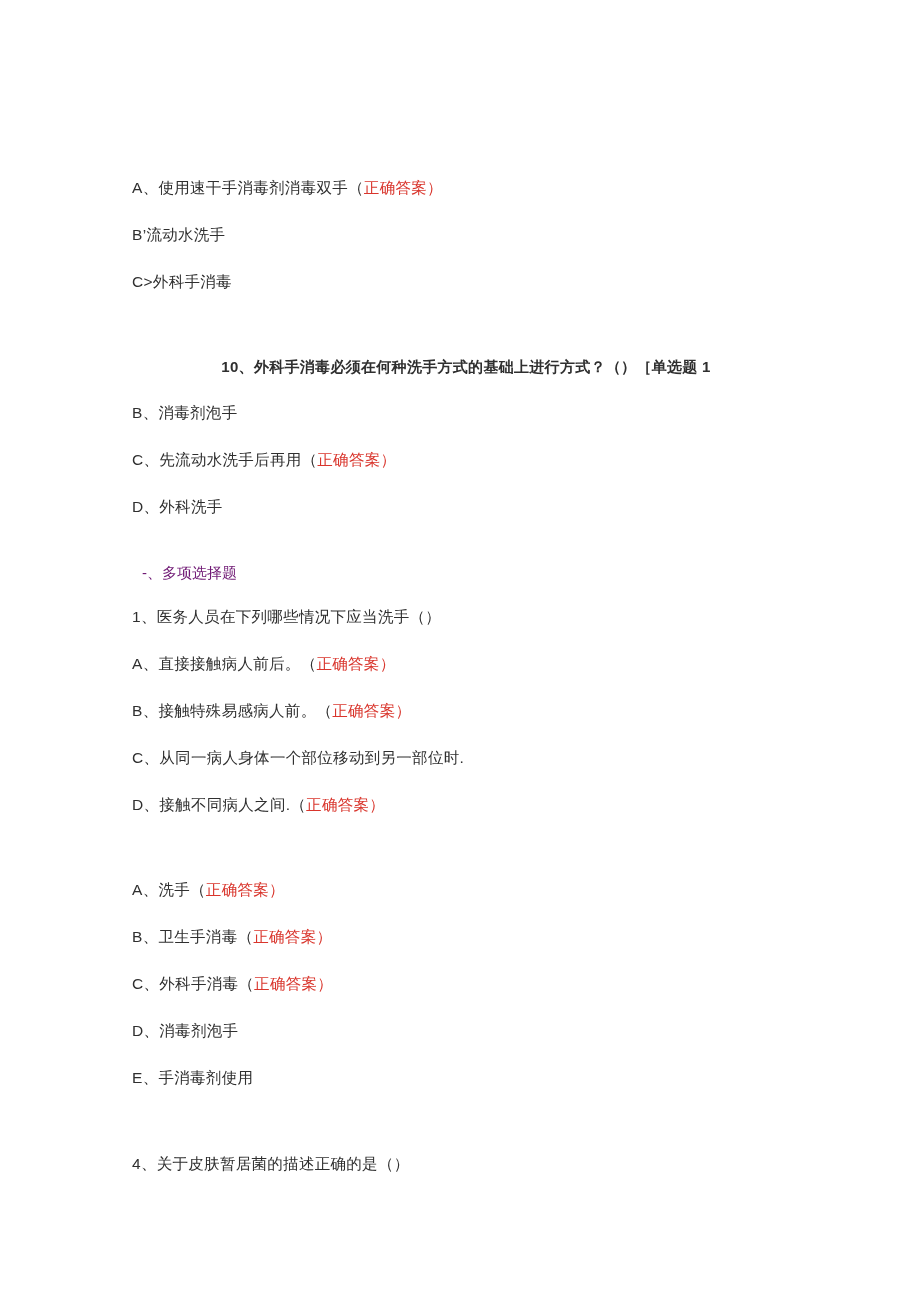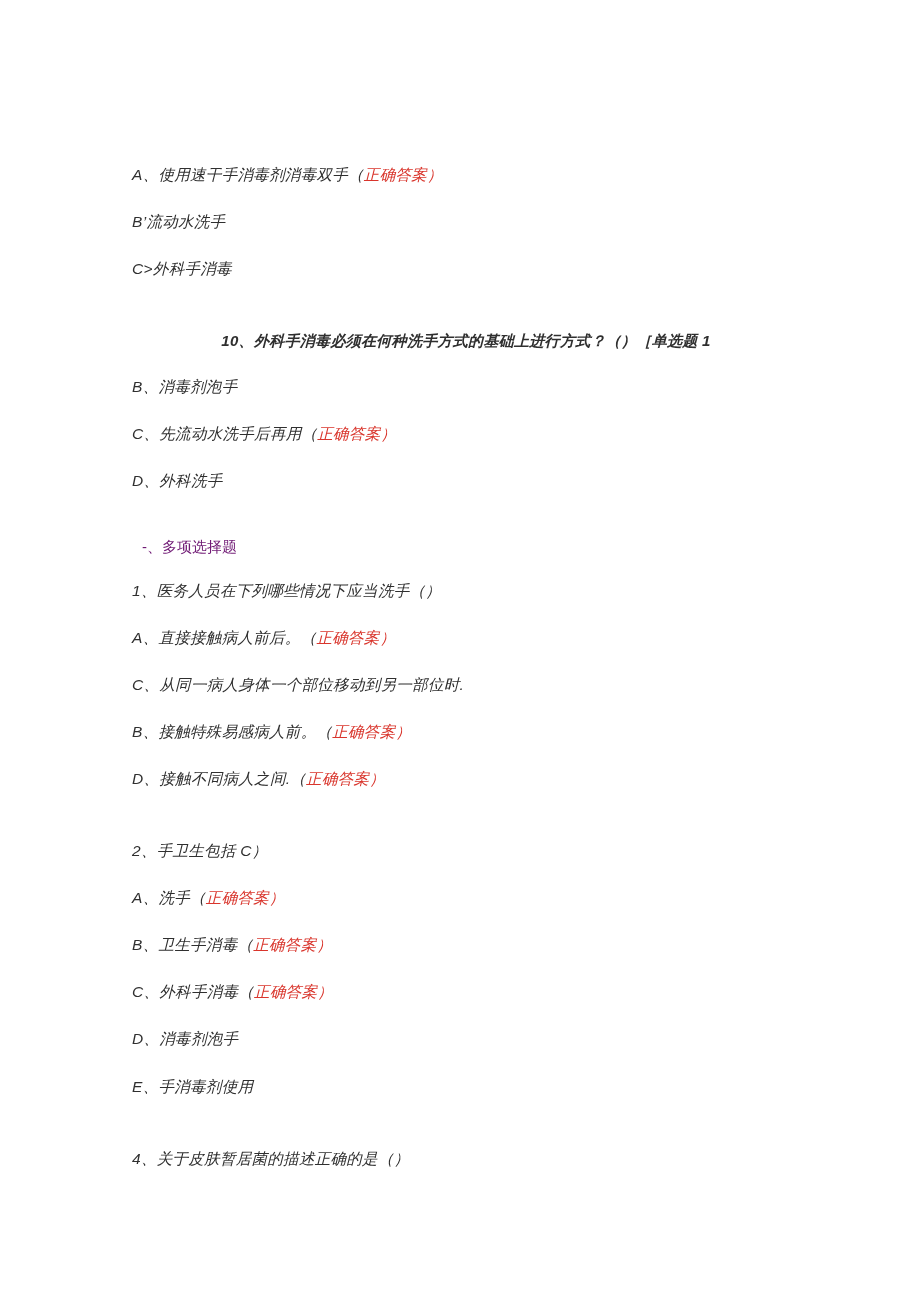--- a/index.html
+++ b/index.html
@@ -21,23 +21,22 @@
     padding: 160px 120px 60px 132px;
   }
   .block {
     margin: 0;
   }
   .line {
     font-size: 15.5px;
     line-height: 1.55;
     letter-spacing: 0.3px;
     color: #2f2f2f;
-    margin: 3px 0 23px 0;
+    margin: 16px 0 23px 0;
     white-space: pre-wrap;
-    font-style: italic;
   }
   .line.bold {
     font-weight: bold;
     font-size: 15px;
     text-align: center;
   }
   .answer {
     color: #d9352c;
   }
   .gap-med { height: 22px; }
@@ -63,27 +62,26 @@
         <div class="line bold"><span>10、外科手消毒必须在何种洗手方式的基础上进行方式？（）［单选题 1</span></div>
         <div class="line"><span>B、消毒剂泡手</span></div>
         <div class="line"><span>C、先流动水洗手后再用（</span><span class="answer">正确答案）</span></div>
         <div class="line"><span>D、外科洗手</span></div>
       </div>
       <div class="gap-med"></div>
       <div class="block">
         <div class="section-title">-、多项选择题</div>
         <div class="line"><span>1、医务人员在下列哪些情况下应当洗手（）</span></div>
         <div class="line"><span>A、直接接触病人前后。（</span><span class="answer">正确答案）</span></div>
+        <div class="line"><span>B、接触特殊易感病人前。（</span><span class="answer">正确答案）</span></div>
         <div class="line"><span>C、从同一病人身体一个部位移动到另一部位时.</span></div>
-        <div class="line"><span>B、接触特殊易感病人前。（</span><span class="answer">正确答案）</span></div>
         <div class="line"><span>D、接触不同病人之间.（</span><span class="answer">正确答案）</span></div>
       </div>
       <div class="gap-med"></div>
       <div class="block">
-        <div class="line"><span>2、手卫生包括 C）</span></div>
         <div class="line"><span>A、洗手（</span><span class="answer">正确答案）</span></div>
         <div class="line"><span>B、卫生手消毒（</span><span class="answer">正确答案）</span></div>
         <div class="line"><span>C、外科手消毒（</span><span class="answer">正确答案）</span></div>
         <div class="line"><span>D、消毒剂泡手</span></div>
         <div class="line"><span>E、手消毒剂使用</span></div>
       </div>
       <div class="gap-med"></div>
       <div class="block">
         <div class="line"><span>4、关于皮肤暂居菌的描述正确的是（）</span></div>
       </div>

